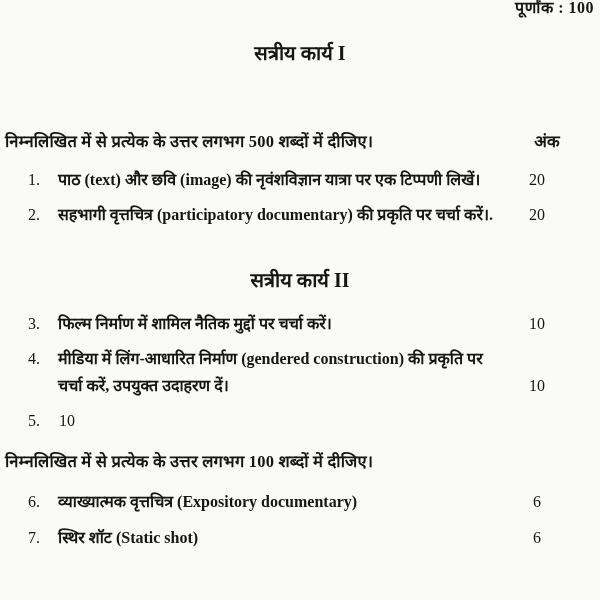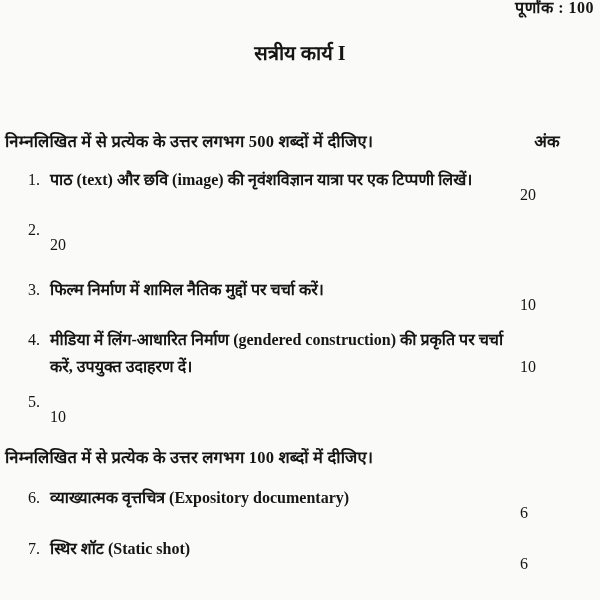--- a/index.html
+++ b/index.html
@@ -65,28 +65,28 @@
   }
   .q-num {
     flex: none;
     width: 22px;
     font-weight: 400;
     align-self: flex-start;
   }
   .q-text {
     flex: 1;
     padding-right: 14px;
+    margin-left: 8px;
   }
   .q-marks {
     flex: none;
     width: 34px;
-    text-align: left;
+    text-align: center;
     font-weight: 400;
     align-self: flex-end;
-    margin-top: 15px;
   }
   .q-row.m-first  { margin-top: 15px; }
   .q-row.m-next   { margin-top: 9px; }
   .q-row.m-sec2-first { margin-top: 18px; }
   .q-row.m-sec3-first { margin-top: 17px; }
 </style>
 </head>
 <body>
 
 <div class="page">
@@ -101,23 +101,25 @@
   </div>
 
   <div class="q-row m-first">
     <span class="q-num">1.</span>
     <span class="q-text">पाठ (text) और छवि (image) की नृवंशविज्ञान यात्रा पर एक टिप्पणी लिखें।</span>
     <span class="q-marks">20</span>
   </div>
 
   <div class="q-row m-next">
     <span class="q-num">2.</span>
+    <span class="q-text">सहभागी वृत्तचित्र (participatory documentary) की प्रकृति पर चर्चा करें।.</span>
     <span class="q-marks">20</span>
   </div>
 
+  <div class="section-title s2">सत्रीय कार्य II</div>
 
 
   <div class="q-row m-sec2-first">
     <span class="q-num">3.</span>
     <span class="q-text">फिल्म निर्माण में शामिल नैतिक मुद्दों पर चर्चा करें।</span>
     <span class="q-marks">10</span>
   </div>
 
   <div class="q-row m-next">
     <span class="q-num">4.</span>

